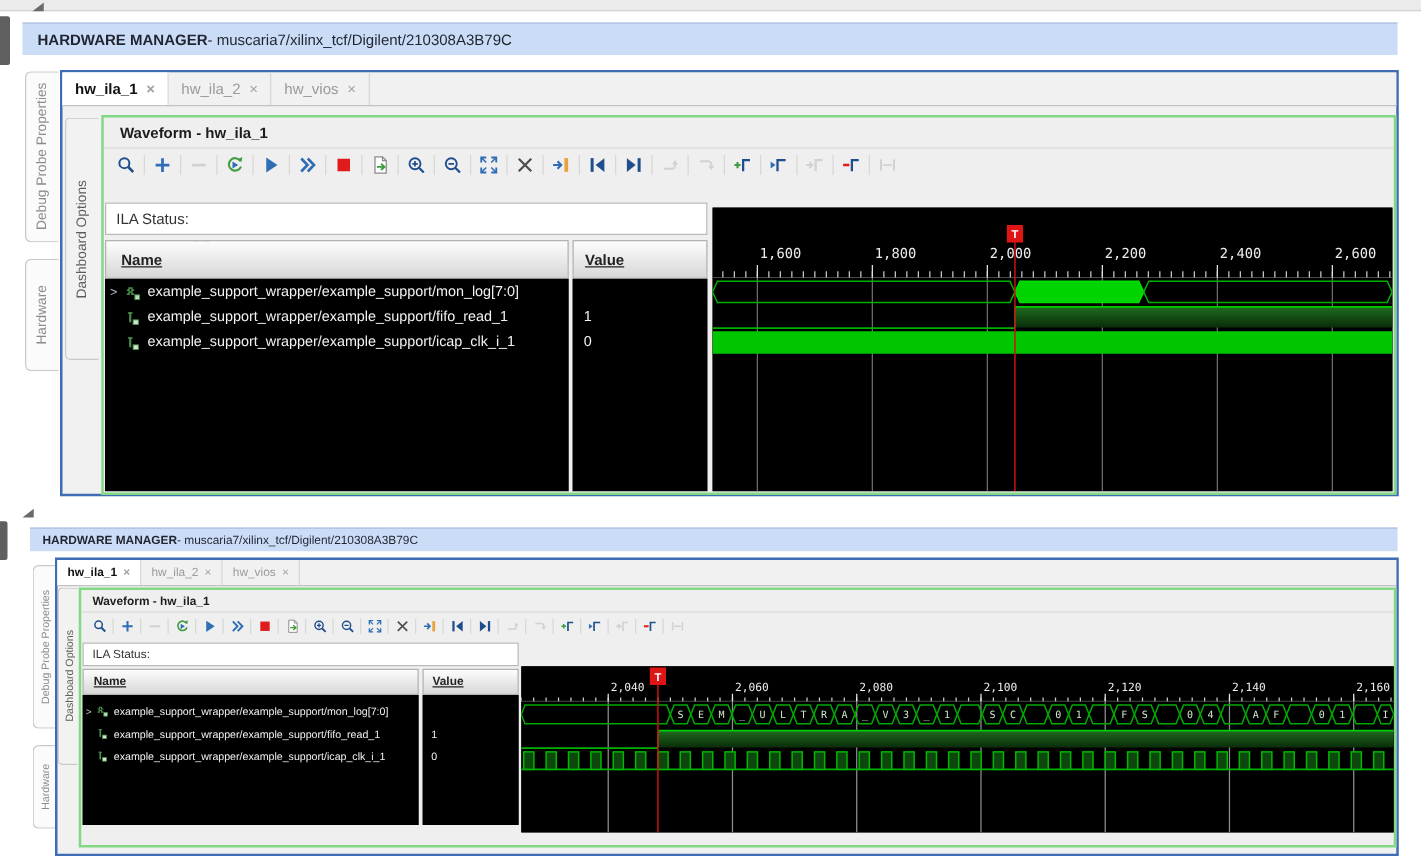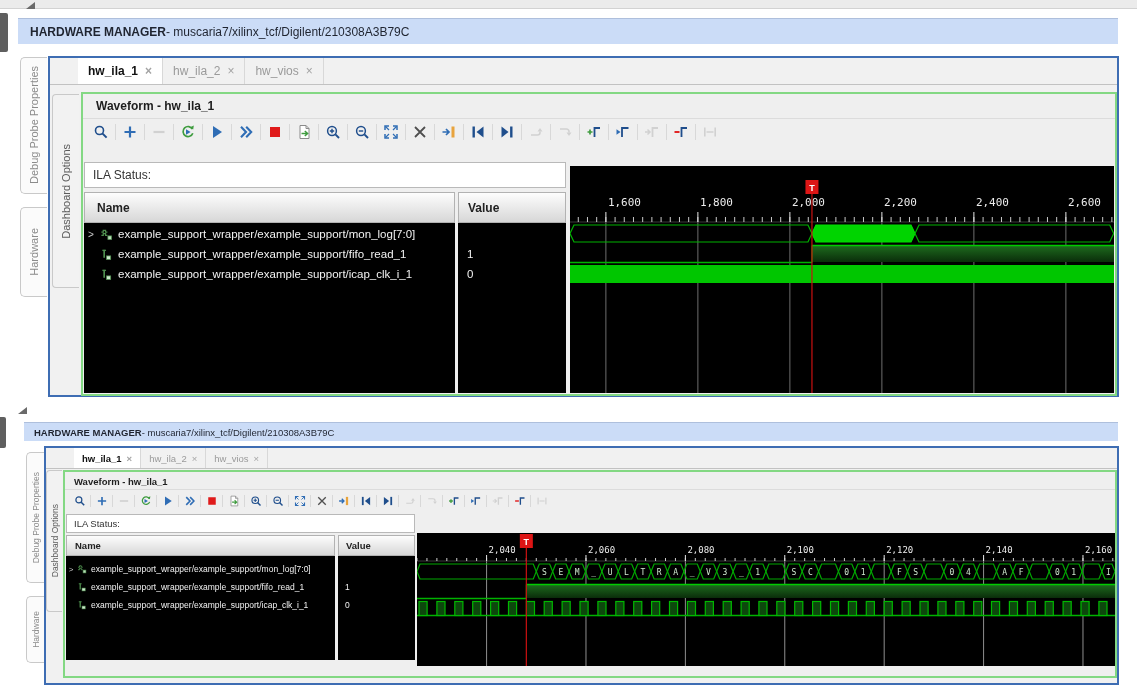--- a/index.html
+++ b/index.html
@@ -7,37 +7,37 @@
         font-family:"Liberation Sans",sans-serif;-webkit-font-smoothing:antialiased;}
   .abs{position:absolute;box-sizing:border-box;}
 
   
   .topstrip{left:0;top:0;width:1137px;height:9px;background:#ebebeb;border-bottom:1px solid #d2d2d2;}
   .sash{width:0;height:0;border-left:9px solid transparent;border-bottom:7px solid #6a6a6a;}
   .leftbar{background:#5f5f5f;border-radius:0 2px 2px 0;}
   .titlebar{background:#cbdcf7;display:flex;align-items:center;color:#1f2430;border-top:1px solid #aebfdc;}
   .titlebar b{font-weight:bold;}
   .mainpanel{border:2px solid #3e6db3;background:#f1f1f1;}
-  .tabstrip{display:flex;align-items:stretch;background:#f1f1f1;border-bottom:1px solid #c2c2c2;padding-left:28px;}
+  .tabstrip{display:flex;align-items:stretch;background:#f1f1f1;border-bottom:1px solid #c2c2c2;}
   .tab{display:flex;align-items:center;gap:7px;padding:0 10px;color:#9a9a9a;border-right:1px solid #d8d8d8;cursor:default;}
   .tab .x{color:#a3a3a3;}
   .tab.active{background:#ffffff;color:#111;font-weight:bold;}
   .vtab{display:flex;align-items:center;justify-content:center;background:#fbfbfb;border:1px solid #c9c9c9;border-right:none;border-radius:5px 0 0 5px;}
   .vtab span{writing-mode:vertical-rl;transform:rotate(180deg);color:#8b8b8b;white-space:nowrap;}
   .dashtab{display:flex;align-items:center;justify-content:center;background:#f2f2f2;border:1px solid #c9c9c9;border-right:none;border-radius:4px 0 0 4px;}
   .dashtab span{writing-mode:vertical-rl;transform:rotate(180deg);color:#5c5c5c;white-space:nowrap;}
   .greenpanel{border:2px solid #83d883;background:#efefef;}
   .wftitle{font-weight:bold;color:#1d1d1d;}
   .toolbar{display:flex;align-items:center;}
   .tb-btn{display:flex;align-items:center;justify-content:center;}
   .tb-btn.disabled{opacity:.5;filter:grayscale(1);}
   .tb-sep{background:#d8d8d8;}
   .statusbox{background:#ffffff;border:1px solid #b9b9b9;display:flex;align-items:center;color:#333;}
   .statusbox .sv{margin-left:4px;margin-top:44px;}
-  .colhead{background:linear-gradient(#fdfdfd,#d7d7d7);border:1px solid #b2b2b2;display:flex;align-items:center;font-weight:bold;color:#222;}
+  .colhead{background:linear-gradient(#fdfdfd,#d7d7d7);border:1px solid #b2b2b2;display:flex;align-items:center;font-weight:bold;color:#222;text-decoration:underline;}
   .blackbox{background:#000;overflow:hidden;}
   .sigrow{display:flex;align-items:center;color:#f2f2f2;}
   .sigrow .expander{color:#c9c9c9;text-align:center;}
   .sigrow .sigicon{display:flex;align-items:center;justify-content:center;}
   .valrow{display:flex;align-items:center;color:#f2f2f2;}
   svg.wave{position:absolute;background:#000;display:block;}
 
   
   .lg-sash{left:26px;top:2px;}
   .lg-leftbar{left:0;top:13px;width:8px;height:39px;}

